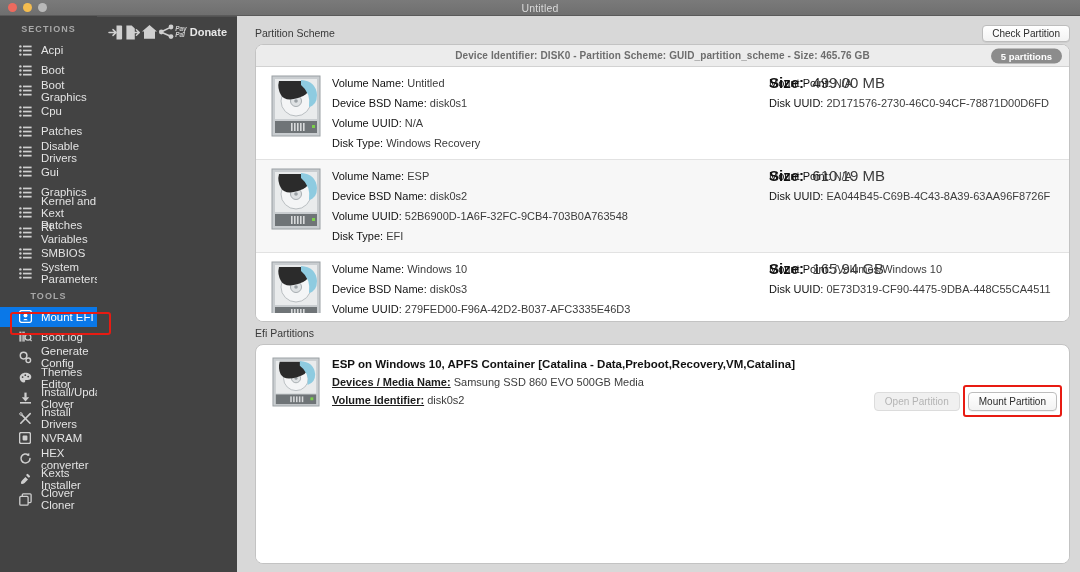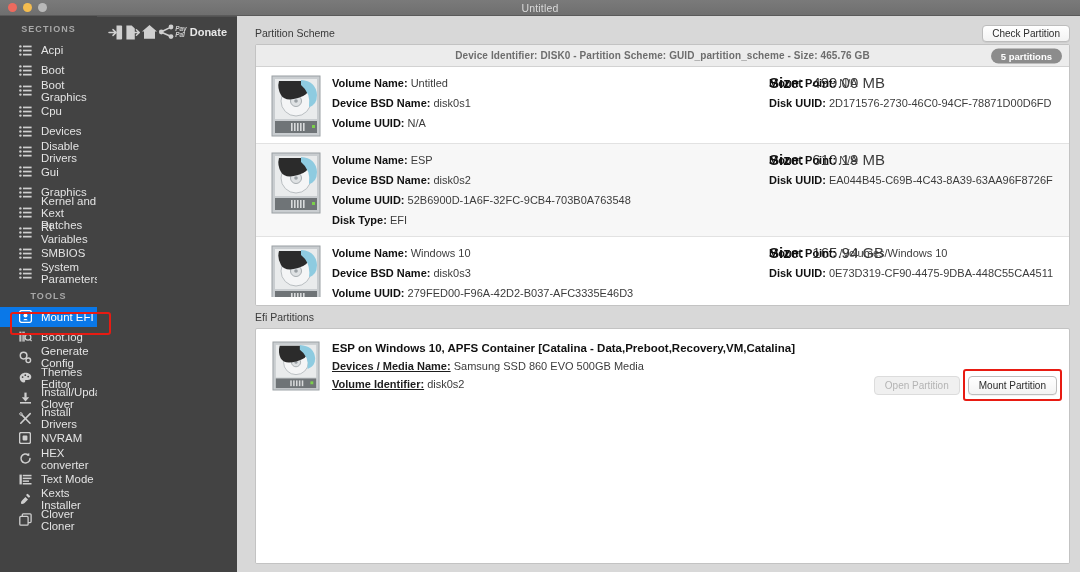--- a/index.html
+++ b/index.html
@@ -78,21 +78,21 @@
   .sec-label { font-size:10.5px; color:#3a3a3a; }
   .btn {
     font-size:10px; color:#2b2b2b; background:linear-gradient(#ffffff,#f3f3f3);
     border:1px solid #bdbdbd; border-radius:4px; padding:2px 9px;
     box-shadow:0 0.5px 0.5px rgba(0,0,0,.10);
   }
   .btn.disabled { color:#b4b4b4; background:#f0f0f0; border-color:#dcdcdc; box-shadow:none; }
 
   
   .card {
-    background:#fff; border:1px solid #c3c3c3; border-radius:2px;
+    background:#fff; border:1px solid #c3c3c3; border-radius:8px;
     overflow:hidden;
   }
   .table-card { flex:0 0 auto; }
 
   .tbl-head {
     background:#ececec; border-bottom:1px solid #d2d2d2;
     height:22px; display:flex; align-items:center; justify-content:center;
     position:relative;
   }
   .tbl-head .sum {
@@ -110,21 +110,21 @@
   }
   .vrow.odd  { background:#ffffff; }
   .vrow.even { background:#f7f7f7; }
   .vrow:last-child { border-bottom:none; }
 
   .disk-ico { width:56px; flex:0 0 56px; display:flex; align-items:flex-start; justify-content:center; padding-top:2px; }
   .disk-ico svg { display:block; }
 
   .vfields { flex:1; min-width:0; padding-left:8px; position:relative; }
   .fline { font-size:11px; line-height:20px; color:#1d1d1d; white-space:nowrap; }
-  .fline b { font-weight:bold; color:#111; }
+  .fline b { font-weight:normal; color:#111; }
   .fline span { color:#3c3c3c; }
 
   .vright {
     position:absolute; left:445px; top:0; width:100%;
   }
   .size-line {
     position:absolute; left:445px; top:0; font-size:15px; line-height:20px; color:#3c3c3c;
   }
   .size-line b { font-weight:bold; color:#111; }
 
@@ -233,21 +233,21 @@
                 <g fill="#cfcfcf">
                   <circle cx="1.4" cy="1.4" r="1.2"></circle>
                   <circle cx="1.4" cy="5.5" r="1.2"></circle>
                   <circle cx="1.4" cy="9.6" r="1.2"></circle>
                   <rect x="4" y="0.6" width="8.6" height="1.7"></rect>
                   <rect x="4" y="4.7" width="8.6" height="1.7"></rect>
                   <rect x="4" y="8.8" width="8.6" height="1.7"></rect>
                 </g>
               </svg>
             </span>
-          <span>Devices</span>
+          <span>Patches</span>
         </div>
         <div class="sb-item">
           <span class="sb-ico">
               <svg width="13" height="11" viewBox="0 0 13 11">
                 <g fill="#cfcfcf">
                   <circle cx="1.4" cy="1.4" r="1.2"></circle>
                   <circle cx="1.4" cy="5.5" r="1.2"></circle>
                   <circle cx="1.4" cy="9.6" r="1.2"></circle>
                   <rect x="4" y="0.6" width="8.6" height="1.7"></rect>
                   <rect x="4" y="4.7" width="8.6" height="1.7"></rect>
@@ -428,34 +428,20 @@
           <span>NVRAM</span>
         </div>
         <div class="sb-item">
           <span class="sb-ico">
               <svg width="13" height="13" viewBox="0 0 13 13">
                 <path d="M11 6.5a4.5 4.5 0 1 1-1.6-3.45" fill="none" stroke="#cfcfcf" stroke-width="1.5" stroke-linecap="round"></path>
                 <path d="M10.2 0.8l.2 2.9-2.9-.2z" fill="#cfcfcf"></path>
               </svg>
             </span>
           <span>HEX converter</span>
-        </div>
-        <div class="sb-item">
-          <span class="sb-ico">
-              <svg width="13" height="11" viewBox="0 0 13 11">
-                <g fill="#cfcfcf">
-                  <rect x="0.5" y="0.6" width="2.3" height="9.8"></rect>
-                  <rect x="3.8" y="0.8" width="8.7" height="1.5"></rect>
-                  <rect x="3.8" y="3.6" width="8.7" height="1.5"></rect>
-                  <rect x="3.8" y="6.4" width="6.2" height="1.5"></rect>
-                  <rect x="3.8" y="9" width="8.7" height="1.5"></rect>
-                </g>
-              </svg>
-            </span>
-          <span>Text Mode</span>
         </div>
         <div class="sb-item">
           <span class="sb-ico">
               <svg width="13" height="13" viewBox="0 0 13 13">
                 <path d="M2.2 10.8c1.4.6 3-.2 4.6-2L9 6.6 6.4 4 4.2 6.2c-1.8 1.6-2.6 3.2-2 4.6z" fill="#cfcfcf"></path>
                 <rect x="7.1" y="1.6" width="4.2" height="2.3" rx="1" transform="rotate(45 9.2 2.7)" fill="#cfcfcf"></rect>
               </svg>
             </span>
           <span>Kexts Installer</span>
         </div>
@@ -560,20 +546,24 @@
               <b>Volume Name:</b>
               <span>Untitled</span>
             </div>
             <div class="fline">
               <b>Device BSD Name:</b>
               <span>disk0s1</span>
             </div>
             <div class="fline">
               <b>Volume UUID:</b>
               <span>N/A</span>
+            </div>
+            <div class="fline">
+              <b>Disk Type:</b>
+              <span>Windows Recovery</span>
             </div>
             <div class="size-line">
               <b>Size:</b>
               &nbsp;<span>499.00 MB</span>
             </div>
             <div class="vright">
               <div class="fline">
                 <b>Mount Point:</b>
                 <span>N/A</span>
               </div>

